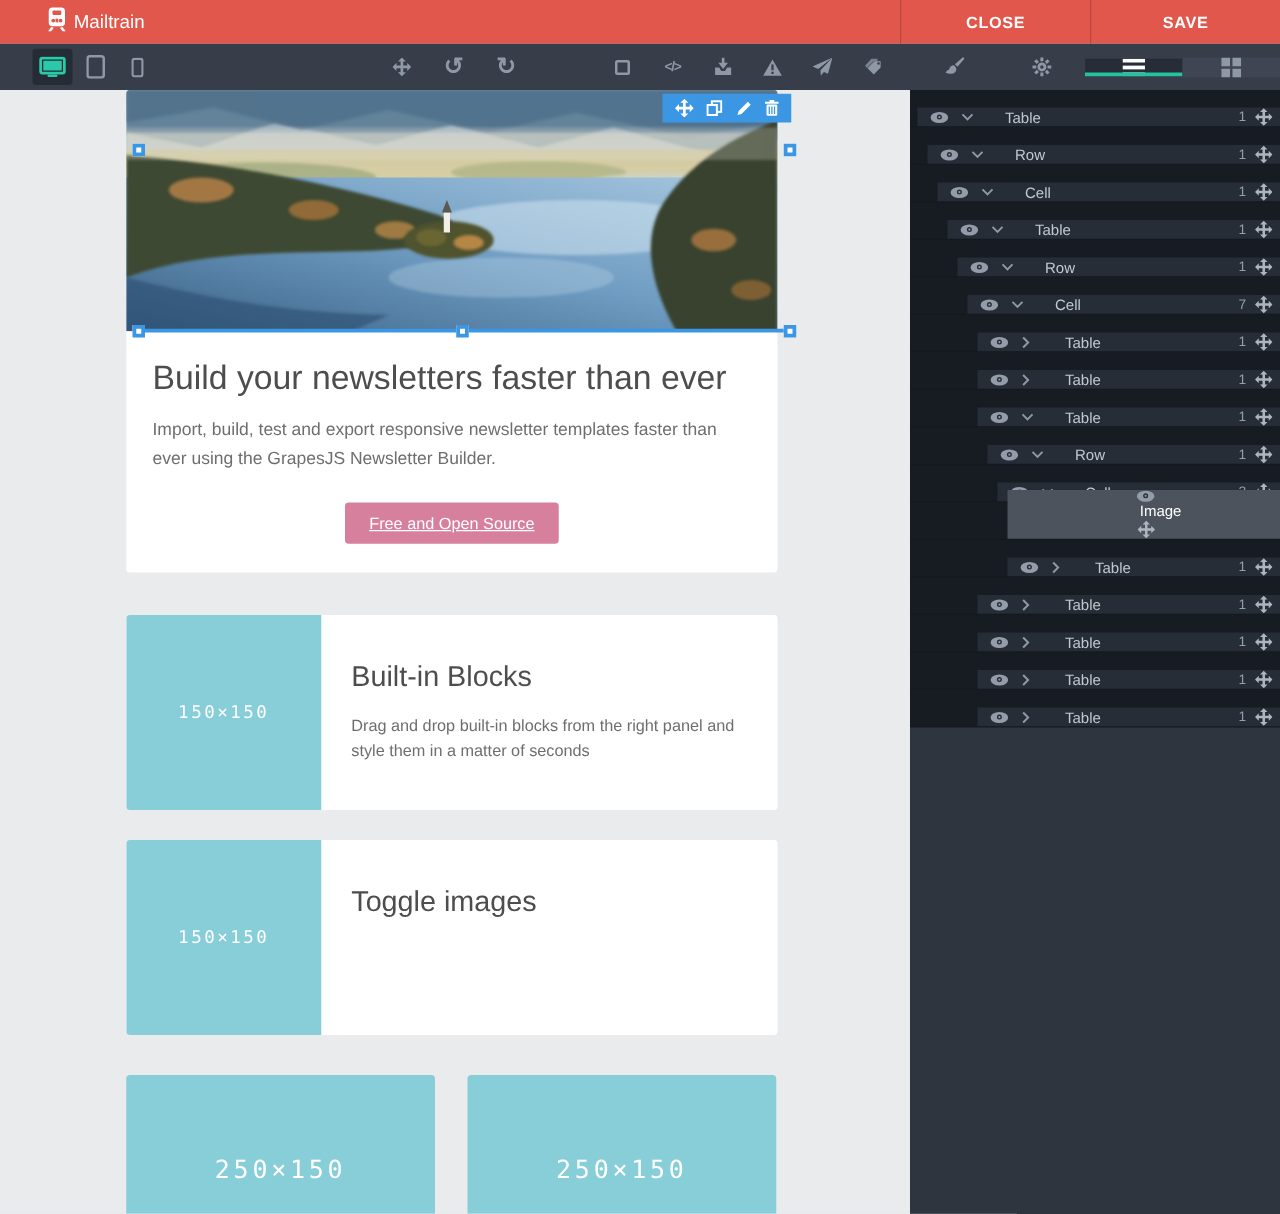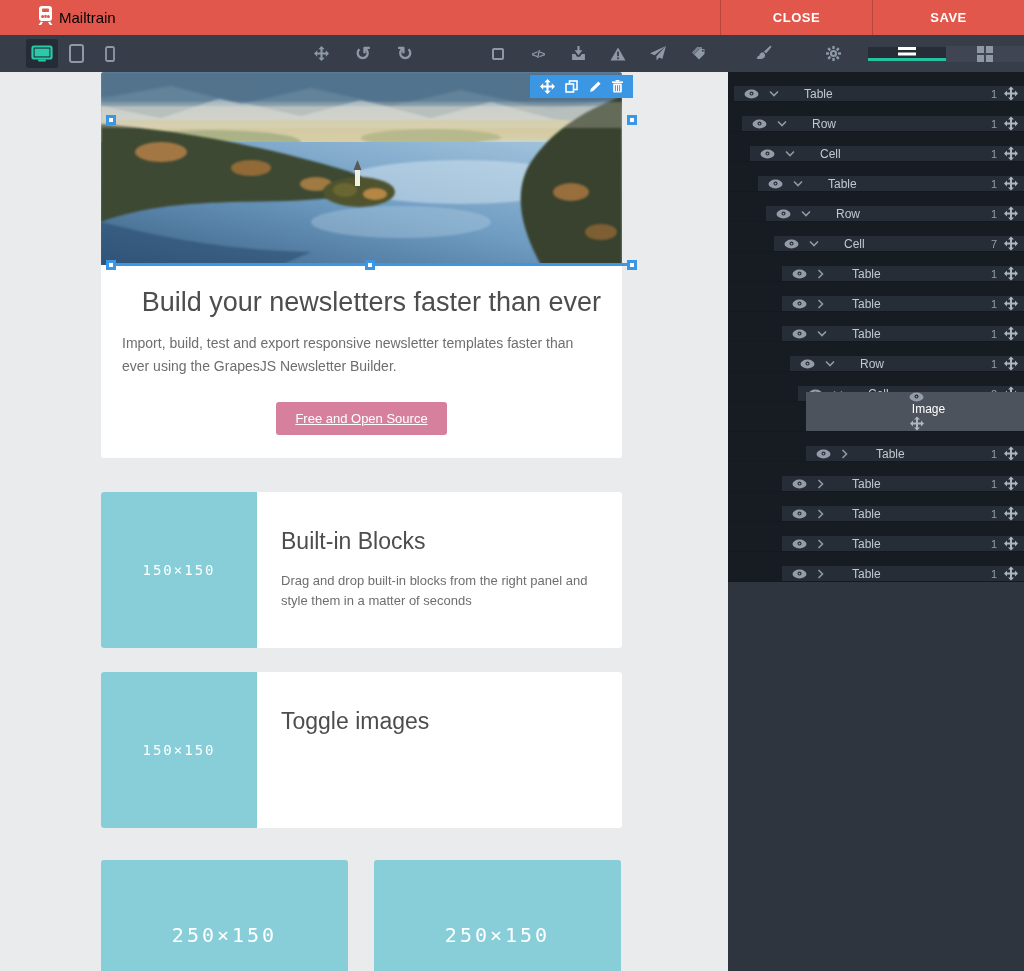--- a/index.html
+++ b/index.html
@@ -3,21 +3,21 @@
 <meta charset="utf-8">
 <style>
   * { margin:0; padding:0; box-sizing:border-box; }
   html,body { width:1024px; height:971px; overflow:hidden; background:#e9ebed;
     font-family:"Liberation Sans", sans-serif; }
   .app { width:1024px; height:971px; display:flex; flex-direction:column; }
 
   
   .hdr { height:35px; background:#e2574c; display:flex; align-items:center; color:#fff; flex:none; }
   .hdr-logo { display:flex; align-items:center; gap:4px; margin-left:36px; }
-  .hdr-title { font-size:15px; color:#000000;text-align:center; }
+  .hdr-title { font-size:15px; color:#ffffff;text-align:center; }
   .hdr-spacer { flex:1; }
   .hdr-btn { width:152px; height:35px; background:transparent; border:none; border-left:1px solid rgba(0,0,0,0.18);
     color:#fff; font-family:"Liberation Sans",sans-serif; font-weight:bold; font-size:13px; letter-spacing:.5px; cursor:pointer; }
 
   
   .tb { height:37px; background:#373d49; position:relative; flex:none; }
   .tb-group { position:absolute; top:0; height:37px; display:flex; align-items:center; }
   .g-devices { left:26px; gap:2px; }
   .g-history { left:305px; gap:10px; }
   .g-actions { left:482px; gap:8px; }
@@ -39,21 +39,21 @@
   .rp-tab.active::after { content:""; position:absolute; left:0; right:0; bottom:0; height:3px; background:#25c2a2; }
 
   
   .main { flex:1; display:flex; min-height:0; }
   .canvas { width:728px; flex:none; background:#e9ebed; position:relative; overflow:hidden; }
   .content { position:absolute; left:101px; top:0; width:521px; }
 
   .card { background:#fff; border-radius:3px; }
   .hero { height:386px; position:relative; }
   .hero-img { width:521px; height:193px; display:block; border-radius:3px 3px 0 0; }
-  .hero-title { font-size:27px; color:#4d4d4d; padding:22px 21px 0 21px; font-weight:400;text-align:right; }
+  .hero-title { font-size:27px; color:#4d4d4d; padding:22px 21px 0 21px; font-weight:400; }
   .hero-body { font-size:14px; color:#6e6e6e; line-height:23px; padding:14px 21px 0 21px; width:515px; }
   .btn-row { text-align:center; margin-top:24px; }
   .pink-btn { display:inline-block; background:#d6809e; color:#fff; font-size:13px; border:none; cursor:pointer;
     padding:9px 19px; border-radius:3px; text-decoration:underline; font-family:"Liberation Sans",sans-serif; }
 
   .feature { margin-top:34px; height:156px; display:flex; overflow:hidden; }
   .feature + .feature { margin-top:24px; }
   .ph { background:#87ced9; color:#fff; display:flex; align-items:center; justify-content:center;
     font-family:"DejaVu Sans Mono", monospace; letter-spacing:2px; }
   .ph-150 { width:156px; height:156px; flex:none; font-size:14px;text-align:right; }

